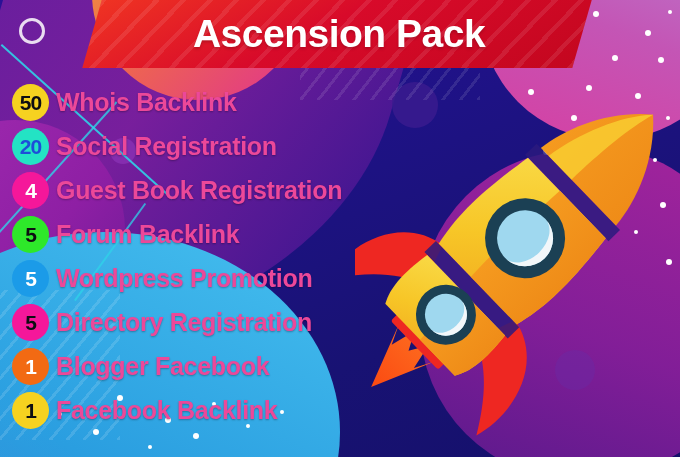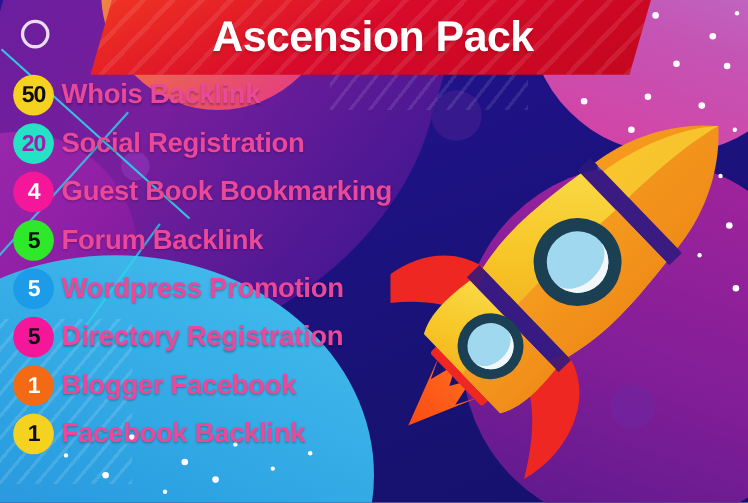--- a/index.html
+++ b/index.html
@@ -175,21 +175,21 @@
     font-weight:bold;
     letter-spacing:-.5px;
     text-shadow:0 2px 3px rgba(0,0,0,.18);
     white-space:nowrap;
     padding-left:4px;
   }
 
   
   .feature-list{
     position:absolute;
-    left:12px; top:64px;
+    left:12px; top:80px;
     width:400px;
   }
   .feature-row{
     display:flex;
     align-items:center;
     height:44px;
   }
   .badge{
     flex:0 0 auto;
     width:37px; height:37px;
@@ -328,26 +328,26 @@
   <div class="banner" style="background:none;">
     <div class="banner-title">Ascension Pack</div>
   </div>
 
   <div class="feature-list" id="feature-list">
       <div class="feature-row">
         <div class="badge" style="background: rgb(246, 210, 32); color: rgb(14, 14, 18);">50</div>
         <div class="feature-label">Whois Backlink</div>
       </div>
       <div class="feature-row">
-        <div class="badge" style="background: rgb(35, 227, 196); color: #a21caf;">20</div>
+        <div class="badge" style="background: rgb(35, 227, 196); color: #1d4ed8;">20</div>
         <div class="feature-label">Social Registration</div>
       </div>
       <div class="feature-row">
         <div class="badge" style="background: rgb(245, 23, 154); color: rgb(255, 255, 255);">4</div>
-        <div class="feature-label">Guest Book Bookmarking</div>
+        <div class="feature-label">Guest Book Registration</div>
       </div>
       <div class="feature-row">
         <div class="badge" style="background: rgb(46, 232, 42); color: rgb(14, 14, 18);">5</div>
         <div class="feature-label">Forum Backlink</div>
       </div>
       <div class="feature-row">
         <div class="badge" style="background: rgb(27, 155, 232); color: rgb(255, 255, 255);">5</div>
         <div class="feature-label">Wordpress Promotion</div>
       </div>
       <div class="feature-row">

